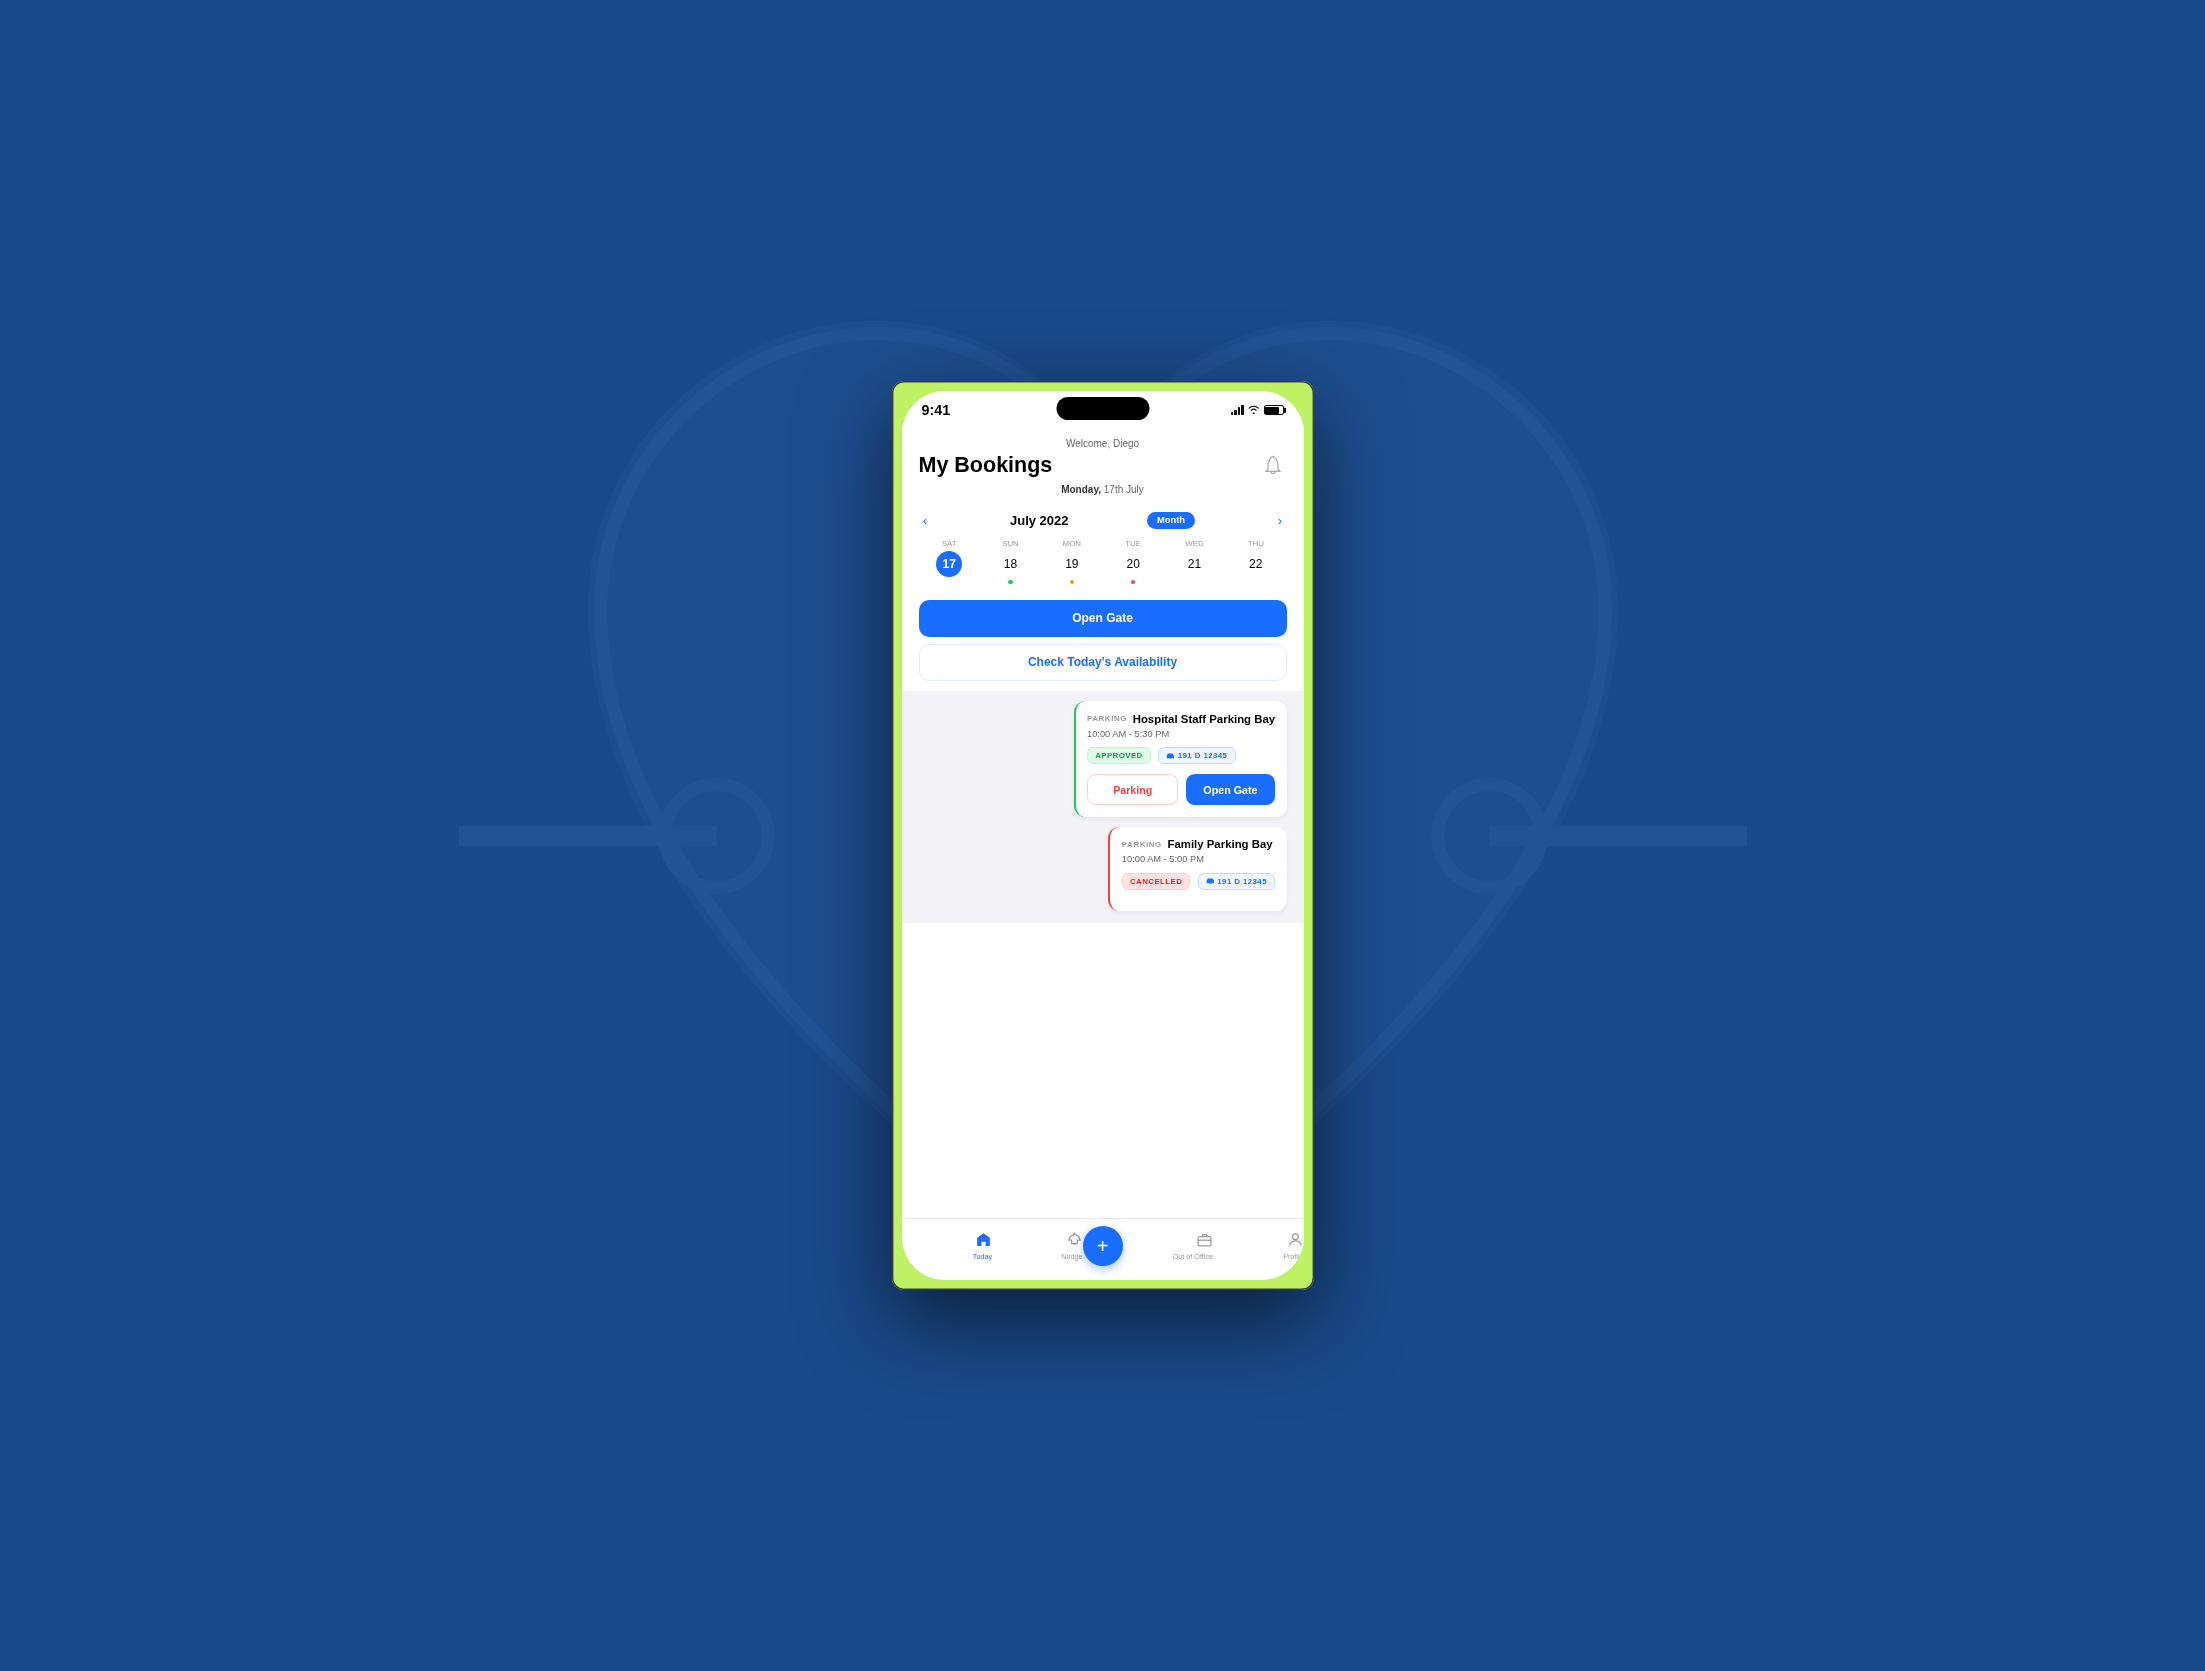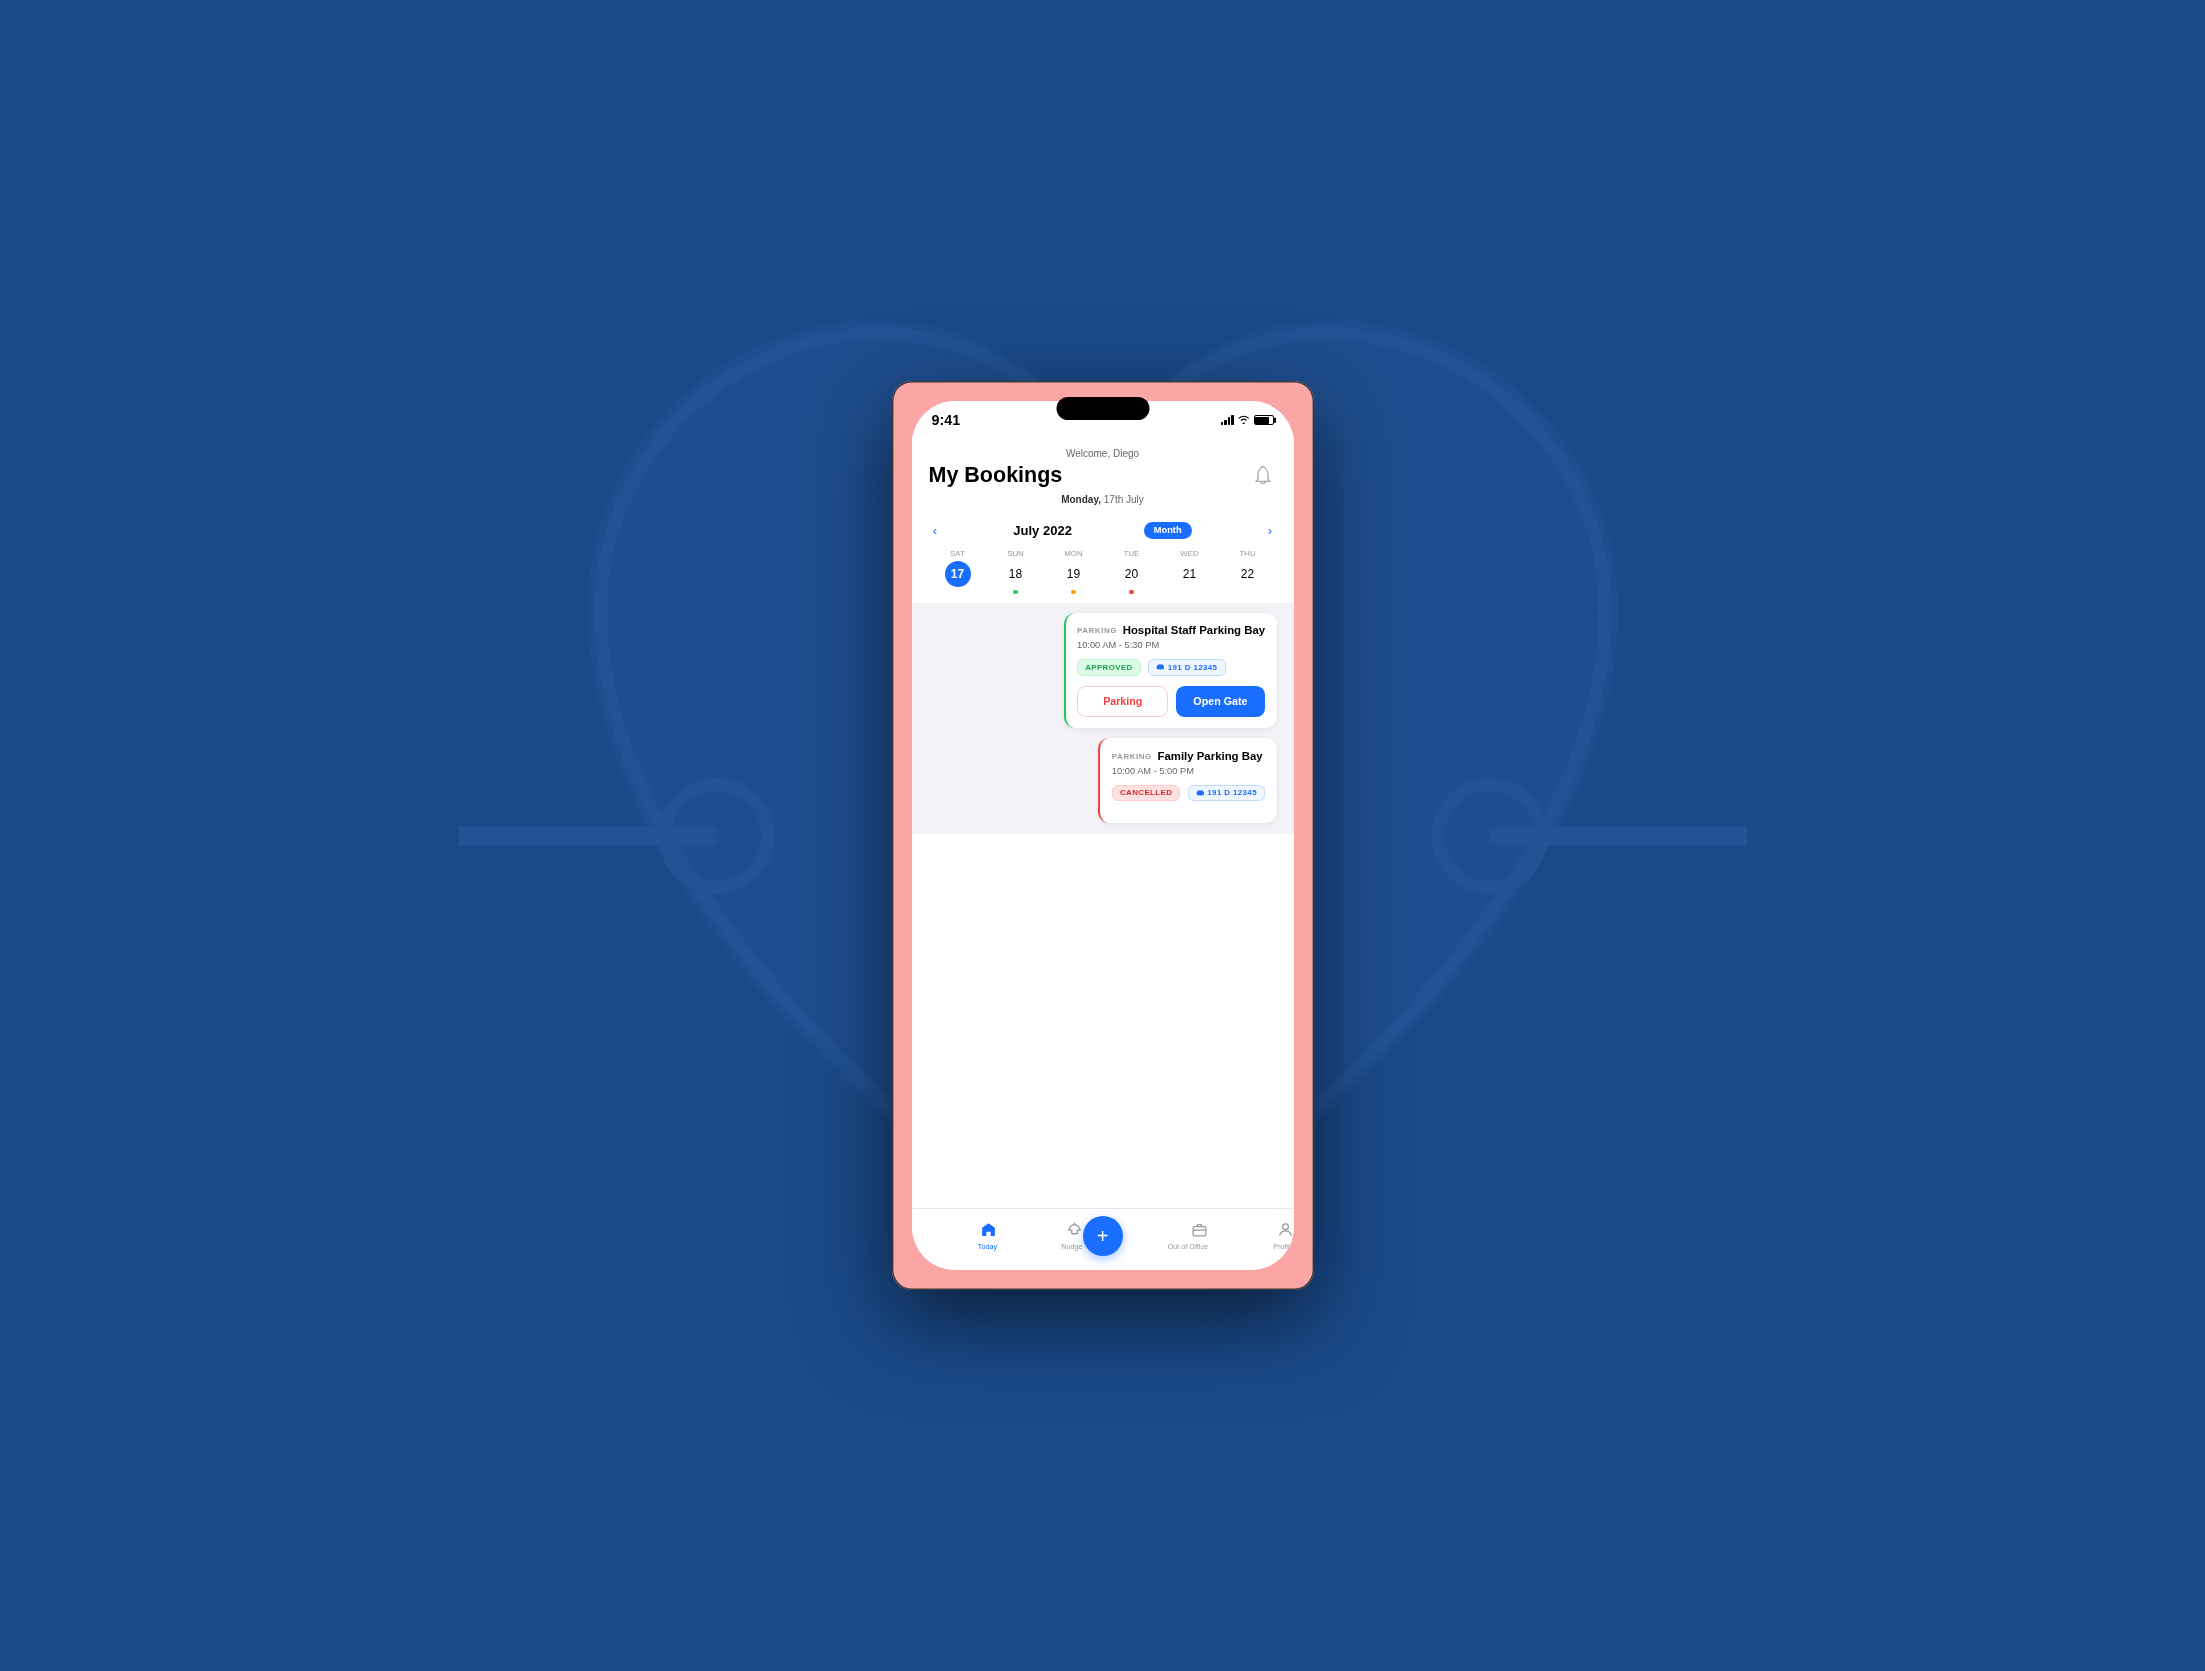--- a/index.html
+++ b/index.html
@@ -24,23 +24,23 @@
       transform: translate(-50%, -50%);
       width: 1288px;
       height: 1288px;
       opacity: 0.18;
     }
 
     
     .phone {
       width: 422px;
       height: 909px;
-      background: #fca5a5;
-      border-radius: 20px;
-      padding: 20px;
+      background: #bef264;
+      border-radius: 12px;
+      padding: 10px;
       box-shadow: 0 29px 86px rgba(0,0,0,0.6), inset 0 0 0 1.4px #3a3a3a;
       position: relative;
       z-index: 10;
     }
 
     .phone-inner {
       width: 100%;
       height: 100%;
       background: #f2f2f7;
       border-radius: 43px;
@@ -556,20 +556,25 @@
           </div>
 
           <div class="cal-day">
             <span class="cal-day-label">THU</span>
             <div class="cal-day-num">22</div>
             <div class="cal-dot" style="background: transparent;"></div>
           </div>
         </div>
       </div>
 
+      <div class="buttons-section">
+        <div style="height:7.2px;"></div>
+        <button class="btn-blue">Open Gate</button>
+        <button class="btn-outline">Check Today's Availability</button>
+      </div>
 
       <div class="cards-section">
 
         <div class="booking-card approved">
           <div class="card-header-row">
             <span class="card-type-label">PARKING</span>
             <span class="card-title">Hospital Staff Parking Bay</span>
           </div>
           <div class="card-time">10:00 AM - 5:30 PM</div>
           <div class="card-badges">

